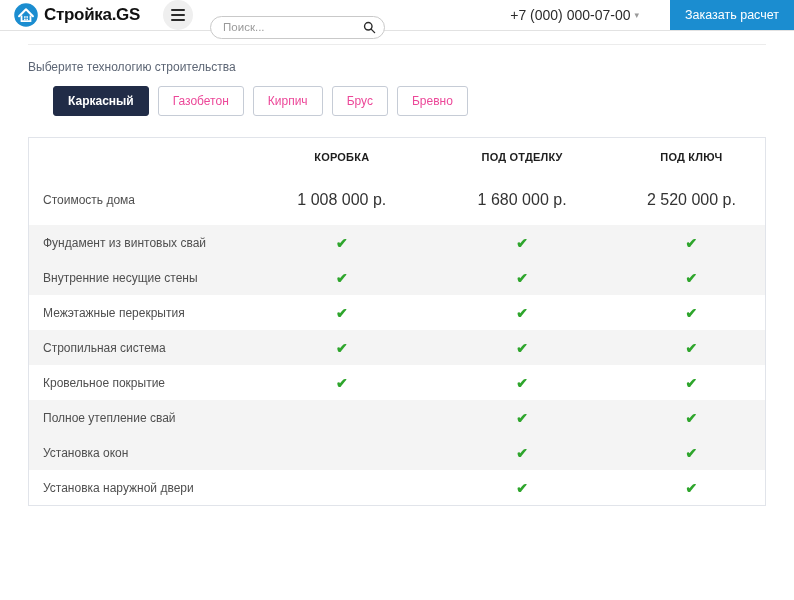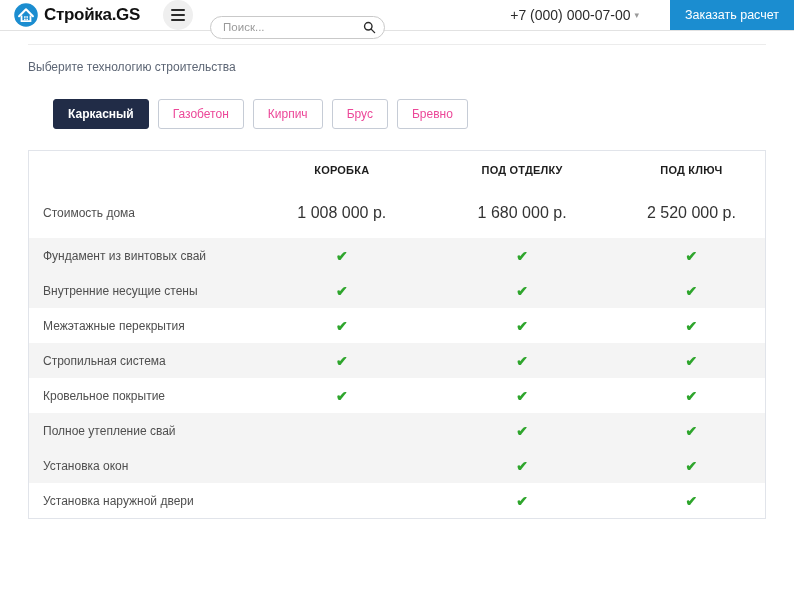--- a/index.html
+++ b/index.html
@@ -29,21 +29,21 @@
   .phone .caret { font-size:9px; color:#9a9a9a; }
   .cta { margin-left:31px; height:100%; border:none; background:#1b8dd0; color:#fff;
          font-size:12.5px; padding:0 15px; cursor:pointer; font-family:inherit; }
 
   
   .main { padding:0 28px; }
   .page-title { font-size:17px; font-weight:bold; color:#262626; margin-top:13px; }
   .title-divider { border:none; border-top:1px solid #ececec; margin-top:13px; }
   .subtitle { font-size:12px; color:#5d6675; margin-top:15px; }
 
-  .tabs { margin-top:25px; display:flex; gap:9px;padding-left:25px; }
+  .tabs { margin-top:12px; display:flex; gap:9px;padding-left:25px; }
   .tab { font-size:12px; padding:7px 14px; border:1px solid #c6ccd6; border-radius:3px;
          background:#fff; color:#ec4899; cursor:pointer; font-family:inherit; }
   .tab.active { background:#212c47; border-color:#212c47; color:#fff; font-weight:bold; }
 
   
   .table-wrap { margin-top:21px; border:1px solid #e1e4ea; }
   table { width:100%; border-collapse:collapse; table-layout:fixed; }
   col.c-label { width:31%; } col.c-1 { width:23%; } col.c-2 { width:26%; } col.c-3 { width:20%; }
   thead th { height:37px; font-size:11px; font-weight:bold; color:#1d1d1d;
              text-transform:uppercase; text-align:center; letter-spacing:0.2px; }

